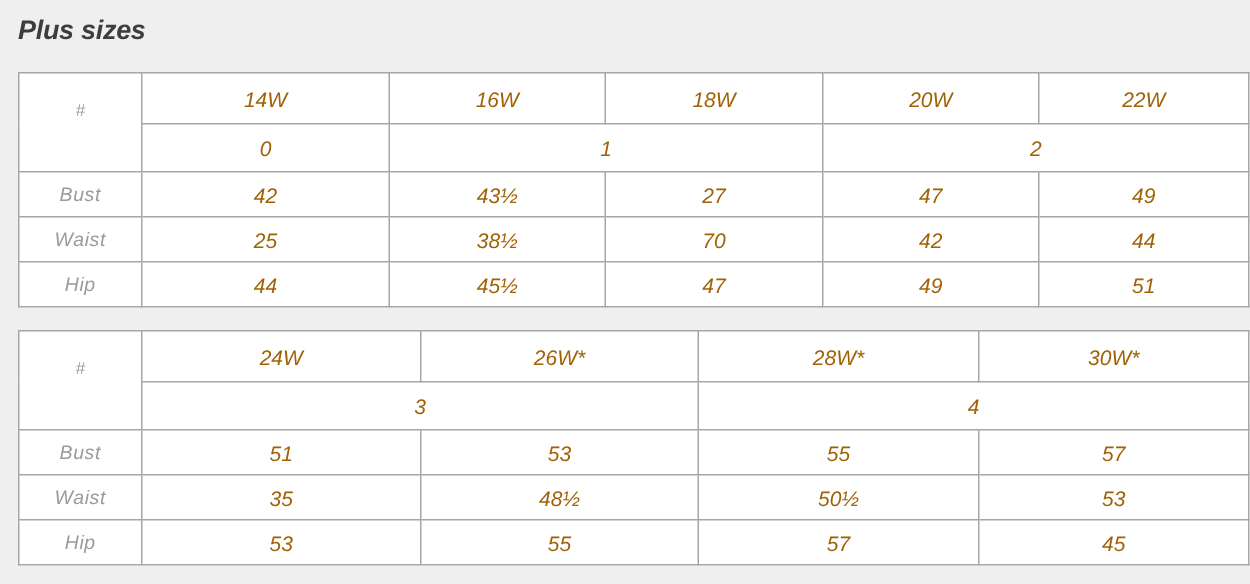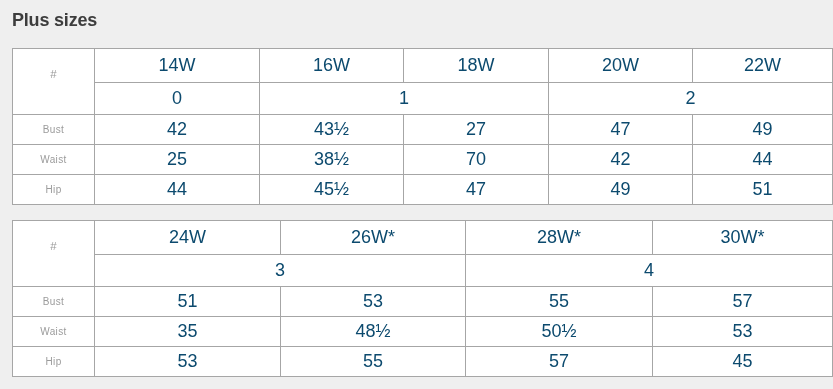--- a/index.html
+++ b/index.html
@@ -10,20 +10,21 @@
     width: 833px;
     height: 389px;
     background: #efefef;
     font-family: "Liberation Sans", sans-serif;
     overflow: hidden;
   }
   .page {
     position: relative;
     width: 833px;
     height: 293px;
+    font-style: italic;
   }
   .page-title {
     position: absolute;
     left: 12px;
     top: 8px;
     font-size: 18px;
     font-weight: bold;
     color: #3d3d3d;
     letter-spacing: -0.2px;
     line-height: 24px;
@@ -33,28 +34,28 @@
     left: 12px;
     border-collapse: collapse;
     background: #ffffff;
     table-layout: fixed;
   }
   .size-table td {
     border: 1px solid #a6a6a6;
     background: #ffffff;
     text-align: center;
     vertical-align: middle;
-    color: #0c4a6e;
-    font-size: 18px;
+    color: #a16207;
+    font-size: 14px;
     font-weight: normal;
     padding: 0;
     height: 29px;
   }
   .size-table td.rowlabel {
-    font-size: 10px;
+    font-size: 13px;
     color: #9b9b9b;
     letter-spacing: 0.4px;
     height: 29px;
   }
   .size-table td.corner {
     font-size: 11.5px;
     color: #9b9b9b;
     vertical-align: middle;
     height: 65px;
   }

